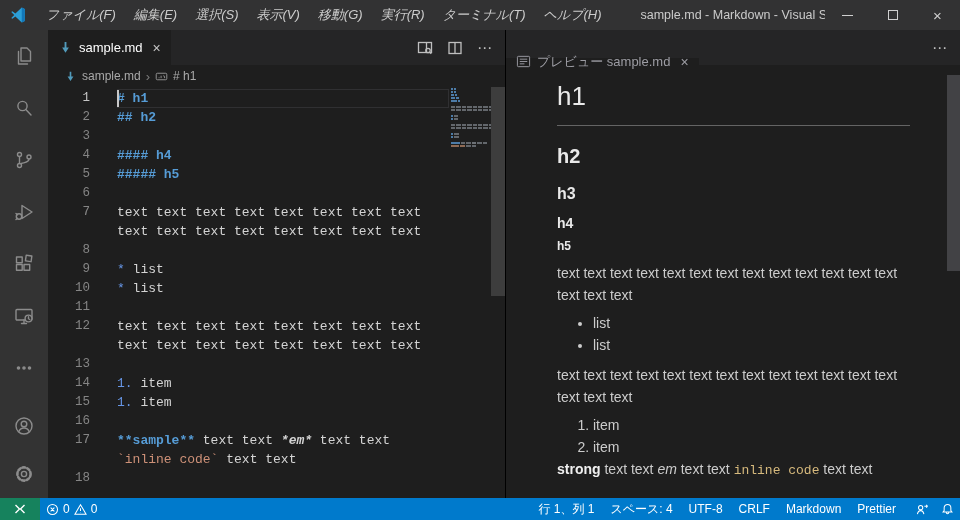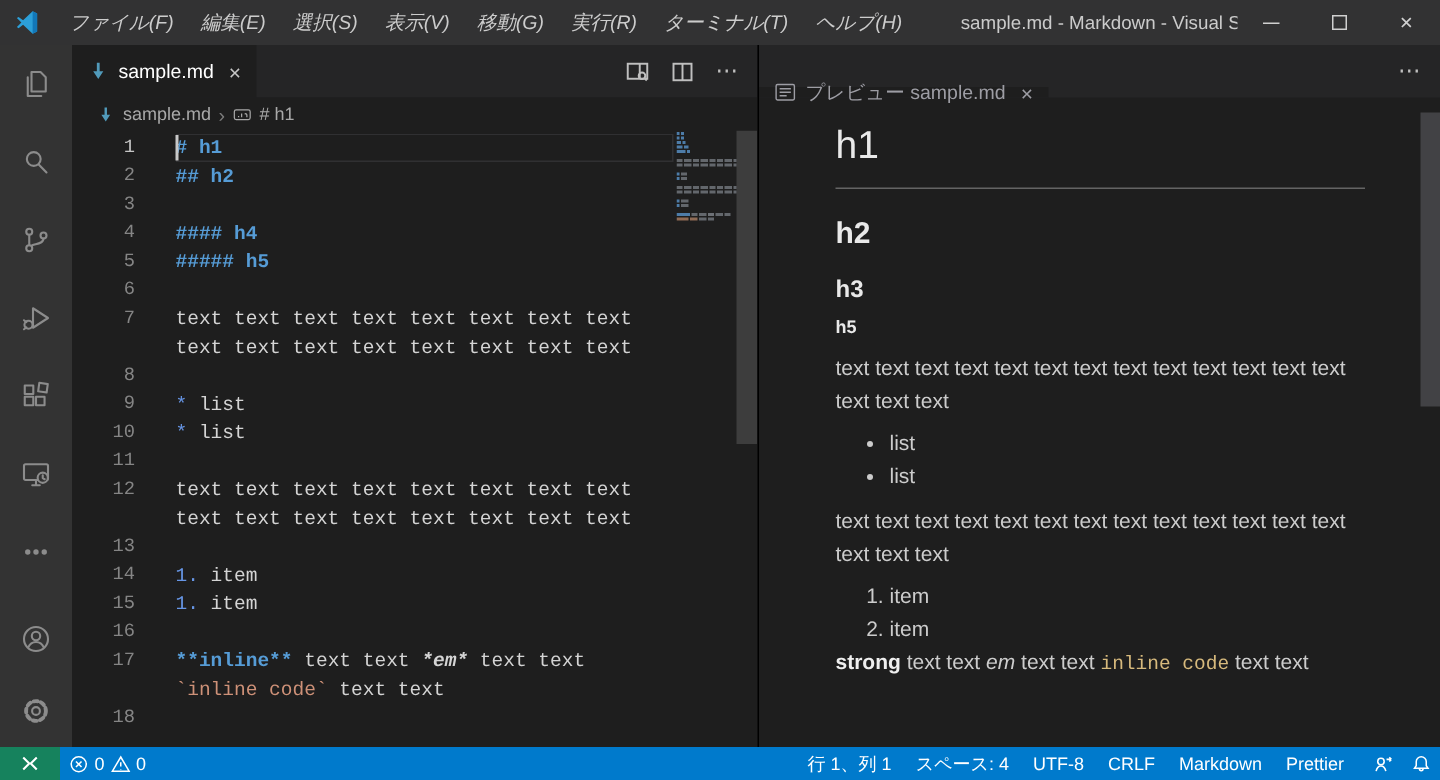--- a/index.html
+++ b/index.html
@@ -250,21 +250,21 @@
             <div class="crow"><span class="gut">8</span><span class="rtext"></span></div>
             <div class="crow"><span class="gut">9</span><span class="rtext"><span class="s-punct">*</span><span class="s-plain"> list</span></span></div>
             <div class="crow"><span class="gut">10</span><span class="rtext"><span class="s-punct">*</span><span class="s-plain"> list</span></span></div>
             <div class="crow"><span class="gut">11</span><span class="rtext"></span></div>
             <div class="crow"><span class="gut">12</span><span class="rtext"><span class="s-plain">text text text text text text text text</span></span></div>
             <div class="crow"><span class="gut"></span><span class="rtext"><span class="s-plain">text text text text text text text text</span></span></div>
             <div class="crow"><span class="gut">13</span><span class="rtext"></span></div>
             <div class="crow"><span class="gut">14</span><span class="rtext"><span class="s-punct">1.</span><span class="s-plain"> item</span></span></div>
             <div class="crow"><span class="gut">15</span><span class="rtext"><span class="s-punct">1.</span><span class="s-plain"> item</span></span></div>
             <div class="crow"><span class="gut">16</span><span class="rtext"></span></div>
-            <div class="crow"><span class="gut">17</span><span class="rtext"><span class="s-bold">**inline**</span><span class="s-plain"> text text </span><span class="s-em">*em*</span><span class="s-plain"> text text</span></span></div>
+            <div class="crow"><span class="gut">17</span><span class="rtext"><span class="s-bold">**sample**</span><span class="s-plain"> text text </span><span class="s-em">*em*</span><span class="s-plain"> text text</span></span></div>
             <div class="crow"><span class="gut"></span><span class="rtext"><span class="s-code">`inline code`</span><span class="s-plain"> text text</span></span></div>
             <div class="crow"><span class="gut">18</span><span class="rtext"></span></div>
           </div>
         <div class="minimap" id="minimap">
             <div class="mm-row"><span class="mm-dash" style="width: 2px; background: rgb(77, 124, 168);"></span><span class="mm-dash" style="width: 2.2px; background: rgb(77, 124, 168);"></span></div>
             <div class="mm-row"><span class="mm-dash" style="width: 2.2px; background: rgb(77, 124, 168);"></span><span class="mm-dash" style="width: 2.2px; background: rgb(77, 124, 168);"></span></div>
             <div class="mm-row"><span class="mm-dash" style="width: 3.3px; background: rgb(77, 124, 168);"></span><span class="mm-dash" style="width: 2.2px; background: rgb(77, 124, 168);"></span></div>
             <div class="mm-row"><span class="mm-dash" style="width: 4.4px; background: rgb(77, 124, 168);"></span><span class="mm-dash" style="width: 2.2px; background: rgb(77, 124, 168);"></span></div>
             <div class="mm-row"><span class="mm-dash" style="width: 5.5px; background: rgb(77, 124, 168);"></span><span class="mm-dash" style="width: 2.2px; background: rgb(77, 124, 168);"></span></div>
             <div class="mm-row"></div>
@@ -300,20 +300,21 @@
         </div>
         <div class="tab-fill"></div>
         <div class="tab-actions">
           <span class="more-dots">⋯</span>
         </div>
       </div>
       <div class="preview" id="preview">
           <h1>h1</h1>
           <h2>h2</h2>
           <h3>h3</h3>
+          <h4>h4</h4>
           <h5>h5</h5>
           <p>text text text text text text text text text text text text text text text text</p>
           <ul>
             <li>list</li>
             <li>list</li>
           </ul>
           <p>text text text text text text text text text text text text text text text text</p>
           <ol>
             <li>item</li>
             <li>item</li>

